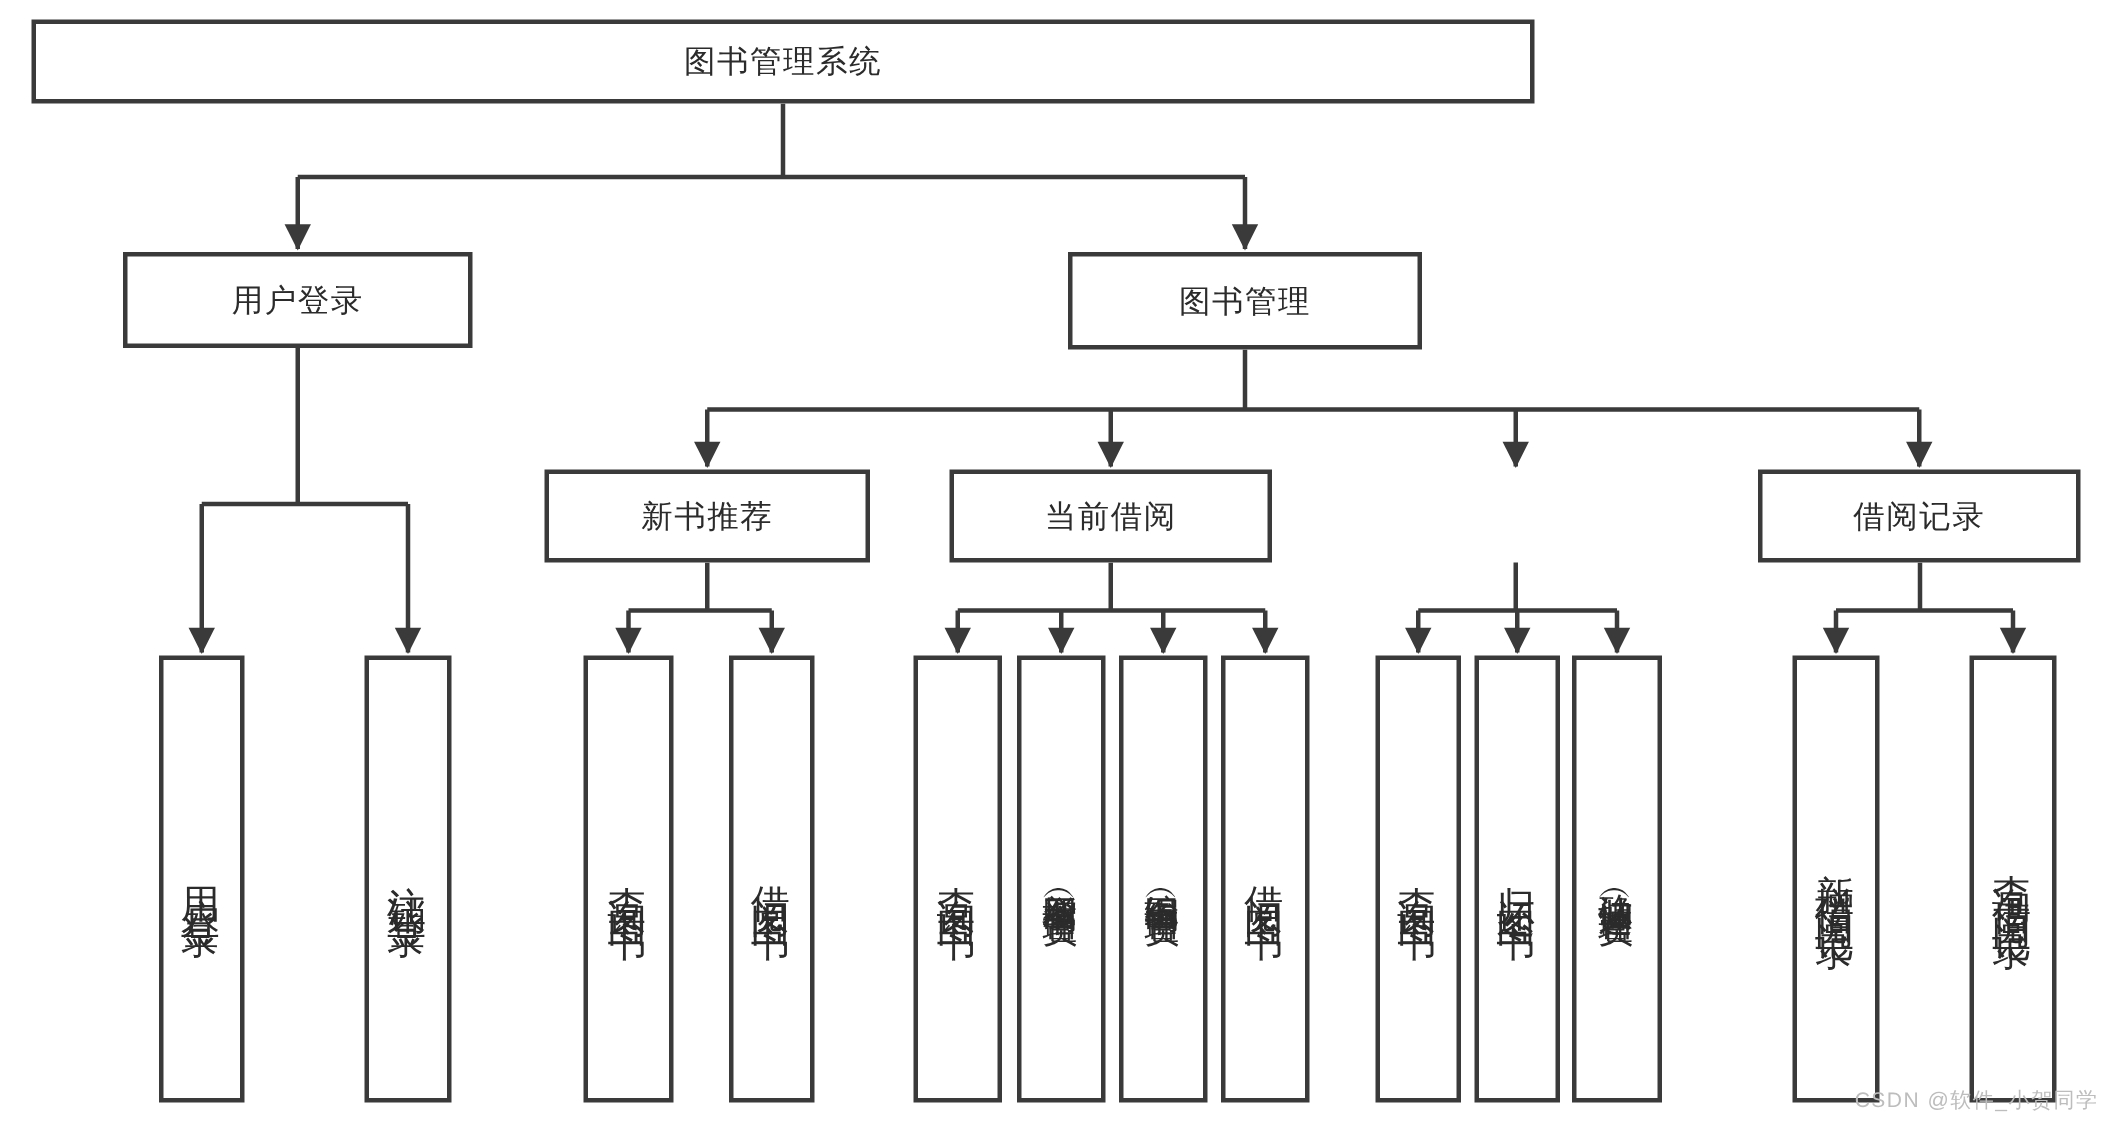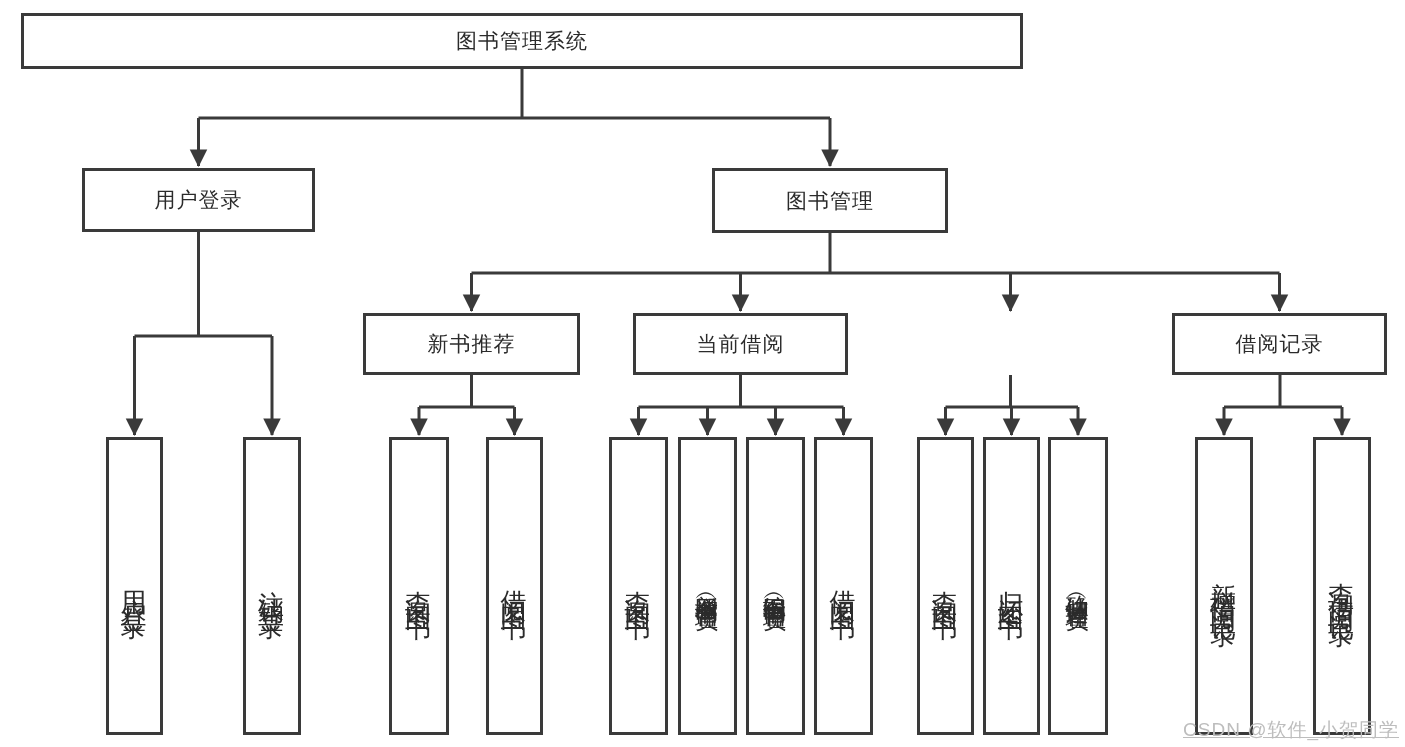--- a/index.html
+++ b/index.html
@@ -33,26 +33,25 @@
     color:#2b2b2b;
     white-space:nowrap;
   }
   .vtext.tight{
     font-size:23px;
     letter-spacing:2px;
   }
   .watermark{
     position:absolute;
     right:6px;bottom:4px;
-    font-size:19px;
+    font-size:14px;
     color:#bdbdbd;
     letter-spacing:1px;
     z-index:5;
     white-space:nowrap;
-    text-decoration:underline;
   }
 </style>
 </head>
 <body>
 
 <div class="stage">
 
   <svg class="wires" width="1405" height="747" viewBox="0 0 1405 747" fill="none" stroke="#3a3a3a" stroke-width="3">
     <defs>
       <marker id="arrow" viewBox="0 0 10 10" refX="9" refY="5" markerWidth="6.5" markerHeight="6.5" orient="auto-start-reverse">

